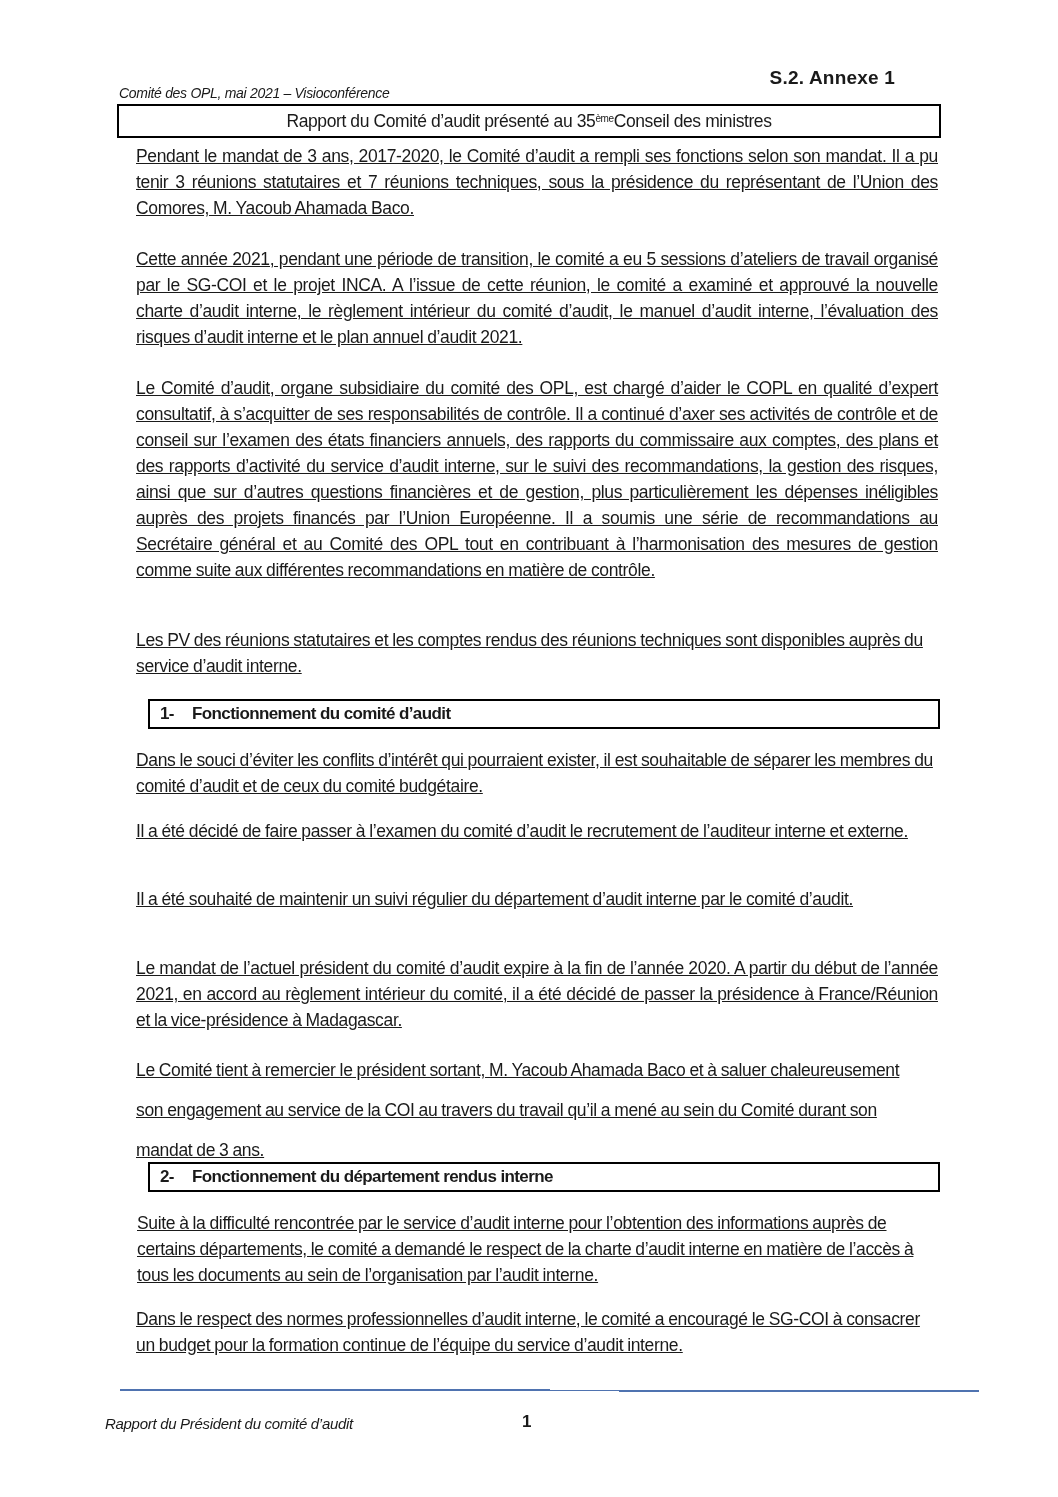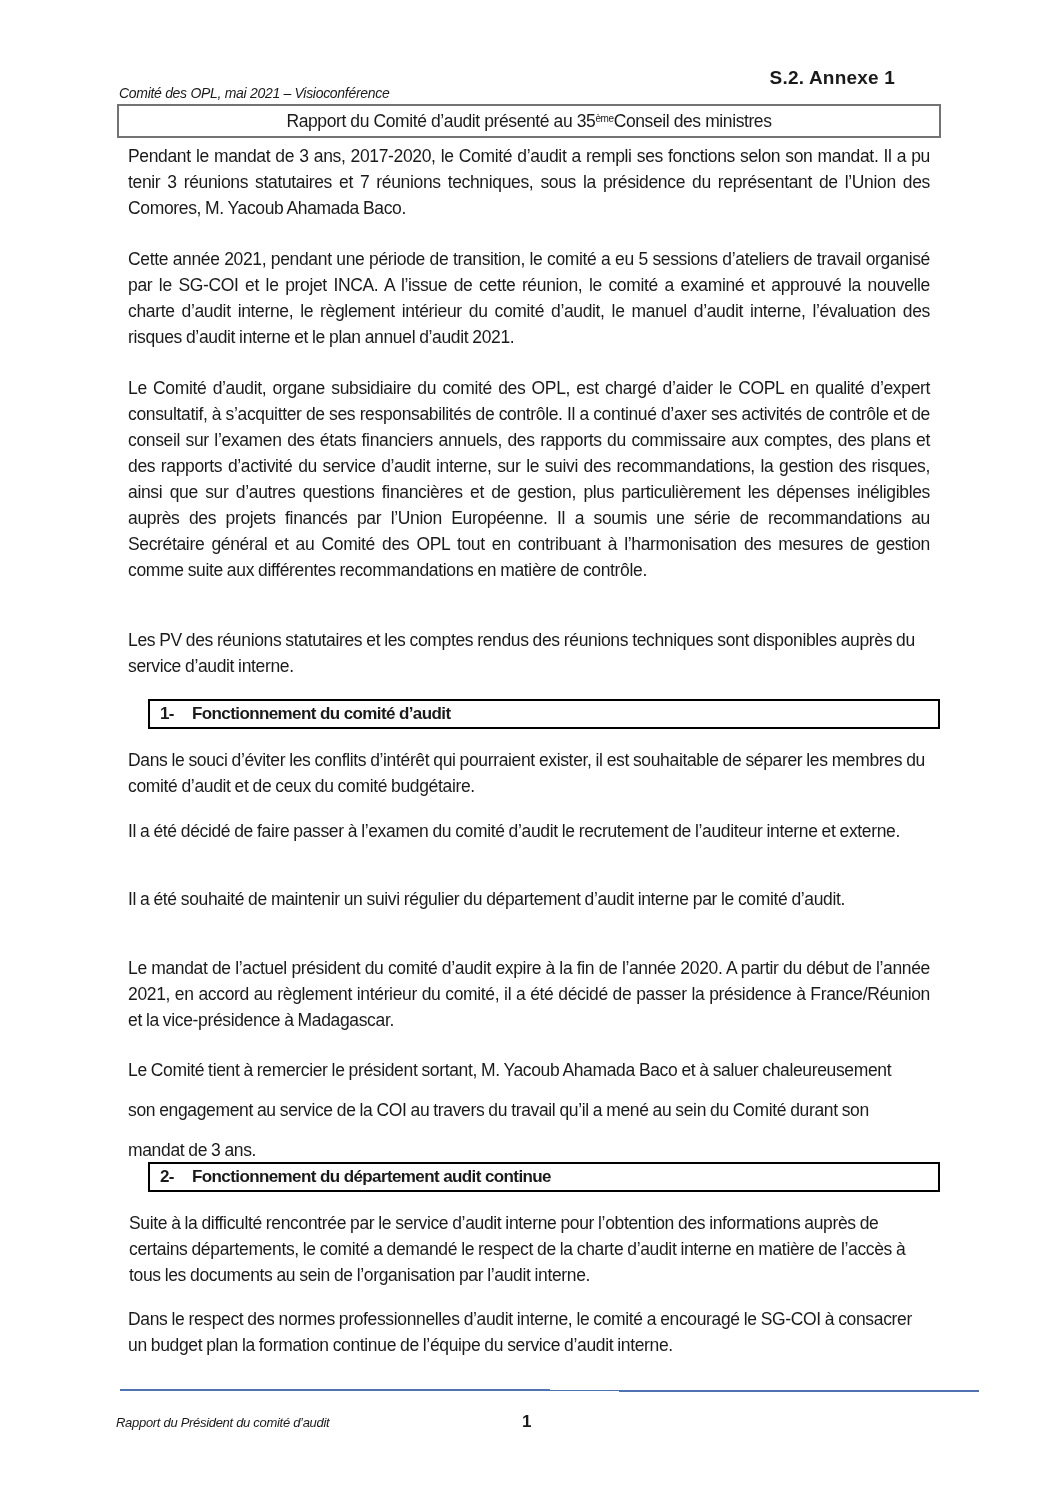--- a/index.html
+++ b/index.html
@@ -30,43 +30,44 @@
       font-size: 19px;
       font-weight: bold;
       letter-spacing: 0.2px;
     }
     .title-box {
       position: absolute;
       left: 117px;
       top: 104px;
       width: 820px;
       height: 30px;
-      border: 2px solid #737373;
+      border: 2px solid #000000;
       display: flex;
       align-items: center;
       justify-content: center;
       font-size: 17.5px;
       letter-spacing: -0.4px;
     }
     .title-box sup {
       font-size: 10px;
       position: relative;
       top: -2px;
       vertical-align: super;
       line-height: 0;
     }
     .para {
       position: absolute;
-      left: 128px;
+      left: 136px;
       width: 802px;
       font-size: 17.5px;
       line-height: 26px;
       text-align: justify;
       letter-spacing: -0.35px;
       word-spacing: -0.5px;
+      text-decoration: underline;
     }
     .para.wide-lines {
       line-height: 40px;
     }
     .para.left {
       text-align: left;
     }
     .section-box {
       position: absolute;
       left: 148px;
@@ -103,23 +104,23 @@
     .footer-line-right {
       position: absolute;
       left: 619px;
       top: 1390px;
       width: 360px;
       height: 2px;
       background: #4f73b0;
     }
     .footer-left {
       position: absolute;
-      left: 116px;
+      left: 105px;
       top: 1415px;
-      font-size: 13px;
+      font-size: 15px;
       font-style: italic;
       letter-spacing: -0.3px;
     }
     .footer-page {
       position: absolute;
       left: 522px;
       top: 1412px;
       font-size: 17px;
       font-weight: bold;
     }
@@ -146,22 +147,22 @@
   <span>Fonctionnement du comité d’audit</span>
 </div>
 <p class="para left" style="top:747px; margin:0;">Dans le souci d’éviter les conflits d’intérêt qui pourraient exister, il est souhaitable de séparer les membres du comité d’audit et de ceux du comité budgétaire.</p>
 <p class="para left" style="top:818px; margin:0;">Il a été décidé de faire passer à l’examen du comité d’audit le recrutement de l’auditeur interne et externe.</p>
 <p class="para left" style="top:886px; margin:0;">Il a été souhaité de maintenir un suivi régulier du département d’audit interne par le comité d’audit.</p>
 <p class="para" style="top:955px; margin:0;">Le mandat de l’actuel président du comité d’audit expire à la fin de l’année 2020. A partir du début de l’année 2021, en accord au règlement intérieur du comité, il a été décidé de passer la présidence à France/Réunion et la vice-présidence à Madagascar.</p>
 <p class="para left wide-lines" style="top:1050px; margin:0; width:790px;">Le Comité tient à remercier le président sortant, M. Yacoub Ahamada Baco et à saluer chaleureusement son engagement au service de la COI au travers du travail qu’il a mené au sein du Comité durant son mandat de 3 ans.</p>
 
 <div class="section-box" style="top:1162px;">
   <span class="num">2-</span>
-  <span>Fonctionnement du département audit continue</span>
+  <span>Fonctionnement du département rendus interne</span>
 </div>
 <p class="para left" style="top:1209px; margin:1px;">Suite à la difficulté rencontrée par le service d’audit interne pour l’obtention des informations auprès de certains départements, le comité a demandé le respect de la charte d’audit interne en matière de l’accès à tous les documents au sein de l’organisation par l’audit interne.</p>
-<p class="para left" style="top:1306px; margin:0;">Dans le respect des normes professionnelles d’audit interne, le comité a encouragé le SG-COI à consacrer un budget plan la formation continue de l’équipe du service d’audit interne.</p>
+<p class="para left" style="top:1306px; margin:0;">Dans le respect des normes professionnelles d’audit interne, le comité a encouragé le SG-COI à consacrer un budget pour la formation continue de l’équipe du service d’audit interne.</p>
 
 <div class="footer-line-left" style="background: rgb(79, 115, 176);"></div>
 <div class="footer-line-mid" style="background: rgb(79, 115, 176);"></div>
 <div class="footer-line-right" style="background: rgb(79, 115, 176);"></div>
 <div class="footer-left">Rapport du Président du comité d’audit</div>
 <div class="footer-page">1</div>
 
 </body></html>

